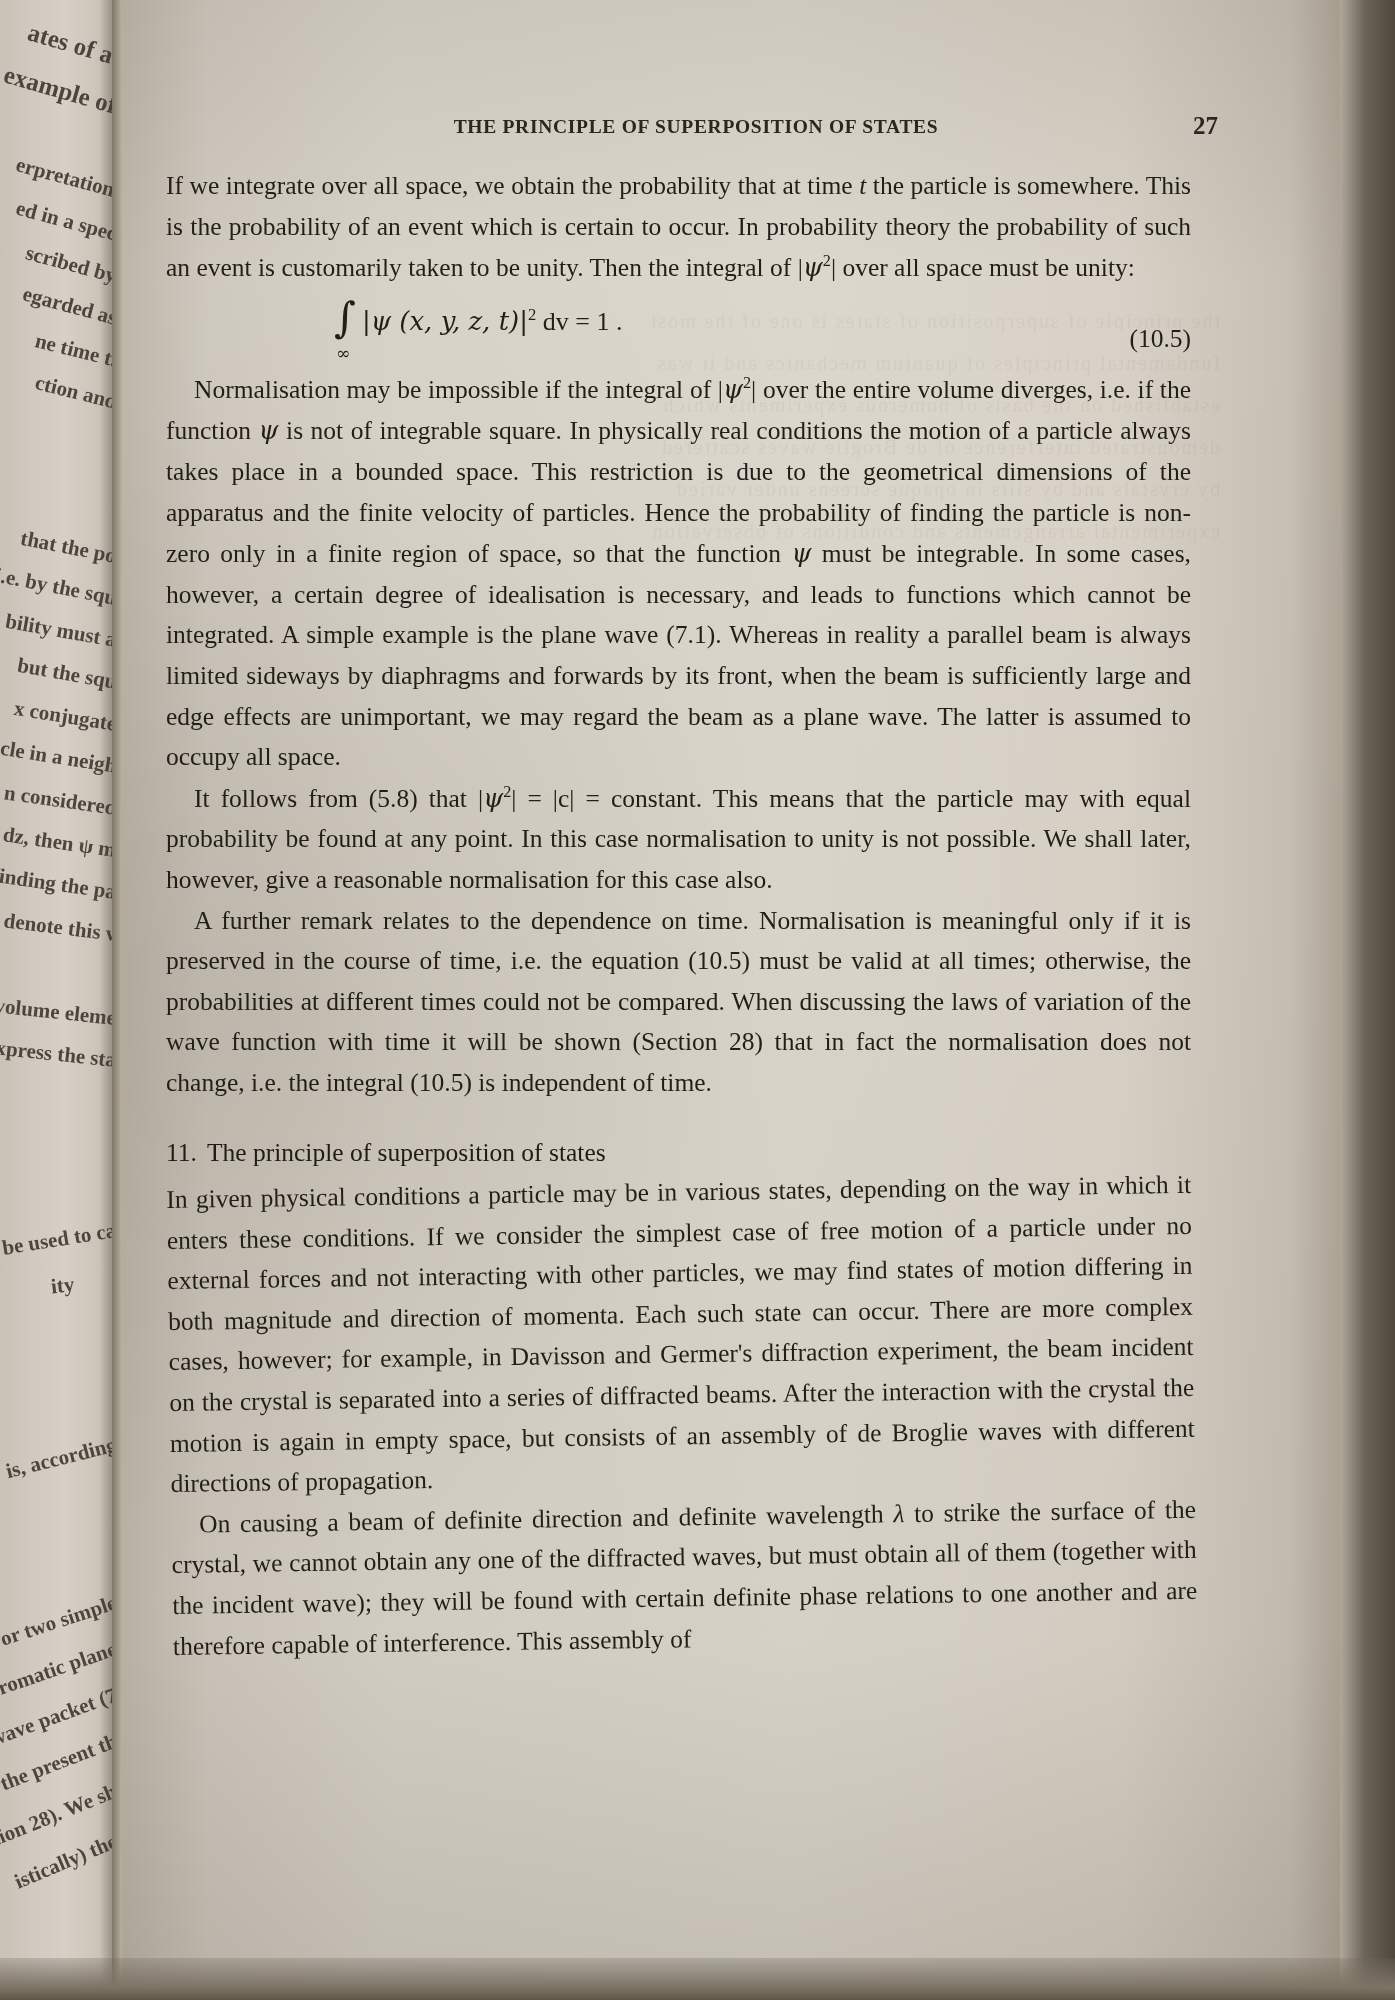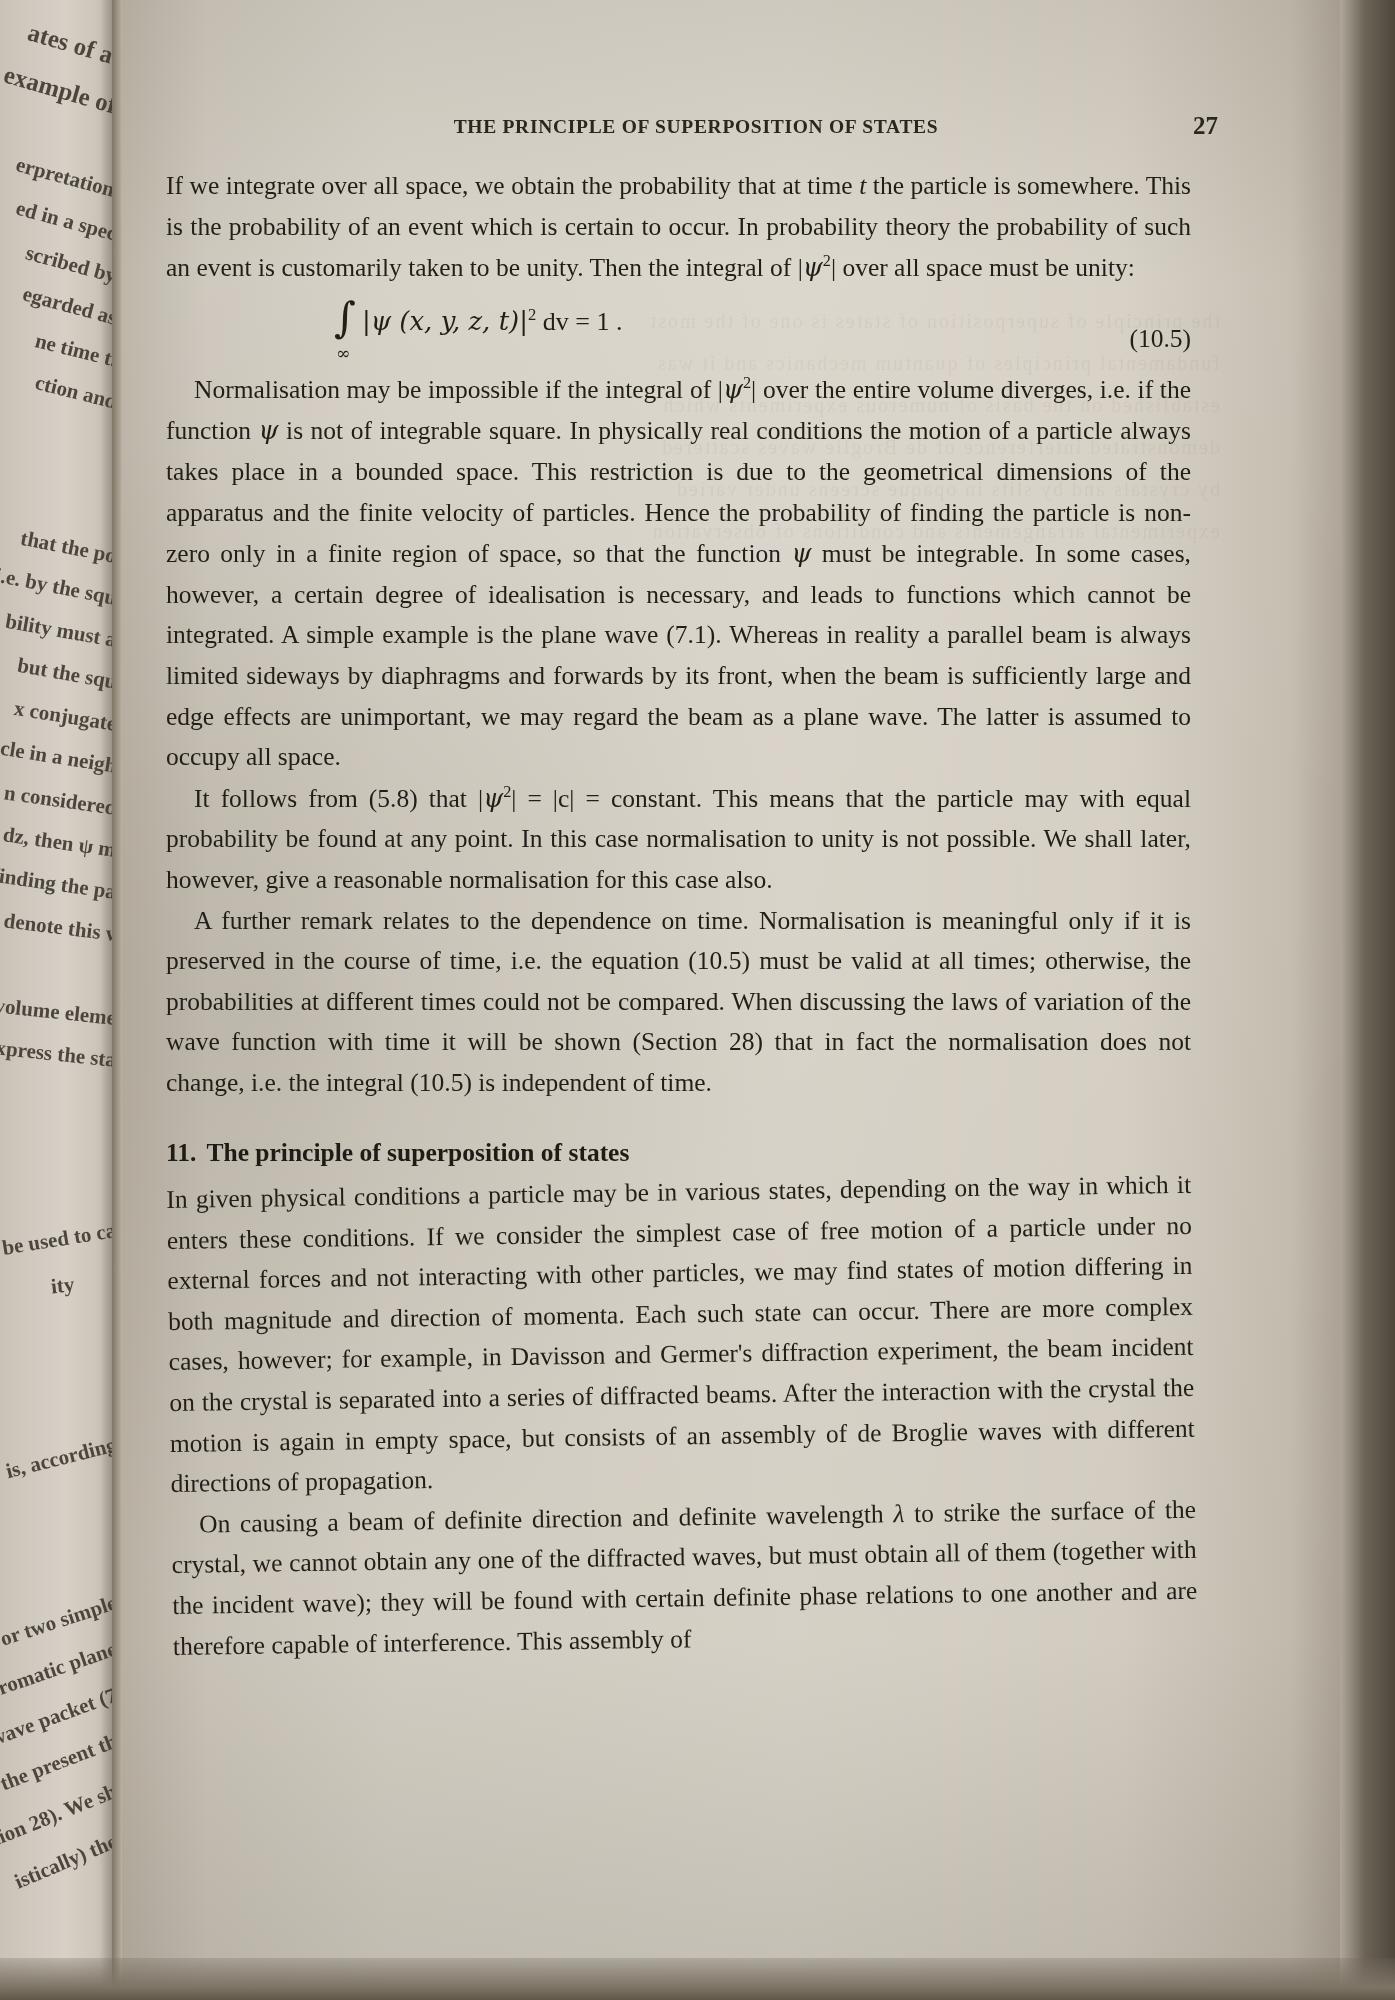--- a/index.html
+++ b/index.html
@@ -212,21 +212,21 @@
     position: absolute;
     right: 0;
     top: 18px;
     font-size: 25.5px;
     margin-left: 21px;
   }
 
   .section-head {
     margin: 30px 0 6px 0;
     font-size: 25.5px;
-    font-weight: 700;
+    font-weight: 400;
     color: #1f1b15;
   }
   .sec-num { margin-right: 10px; }
 
   
   .lower-skew {
     transform: rotate(-0.85deg);
     transform-origin: left top;
   }
 </style>

